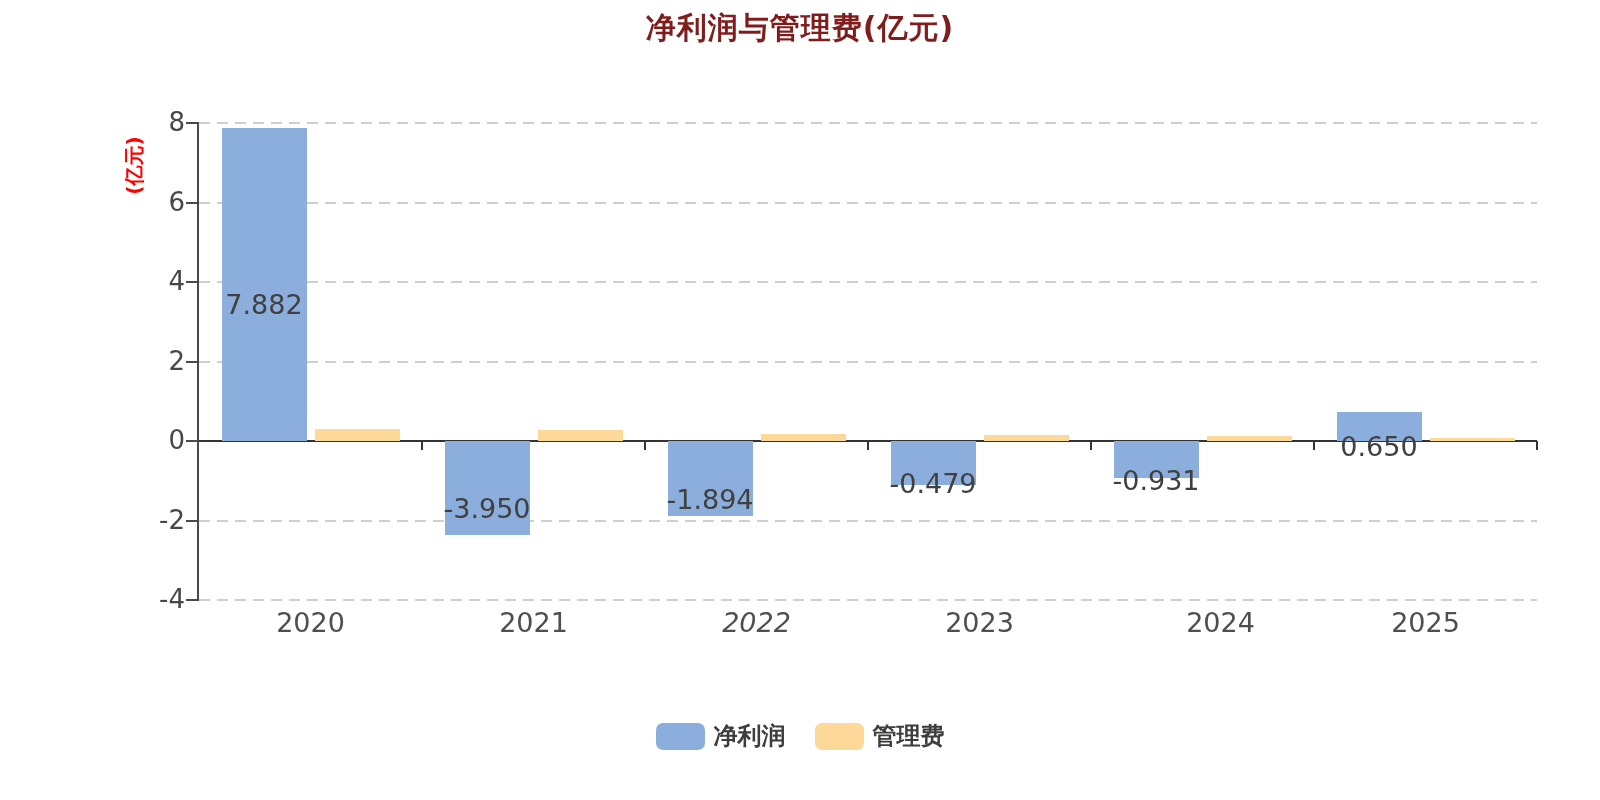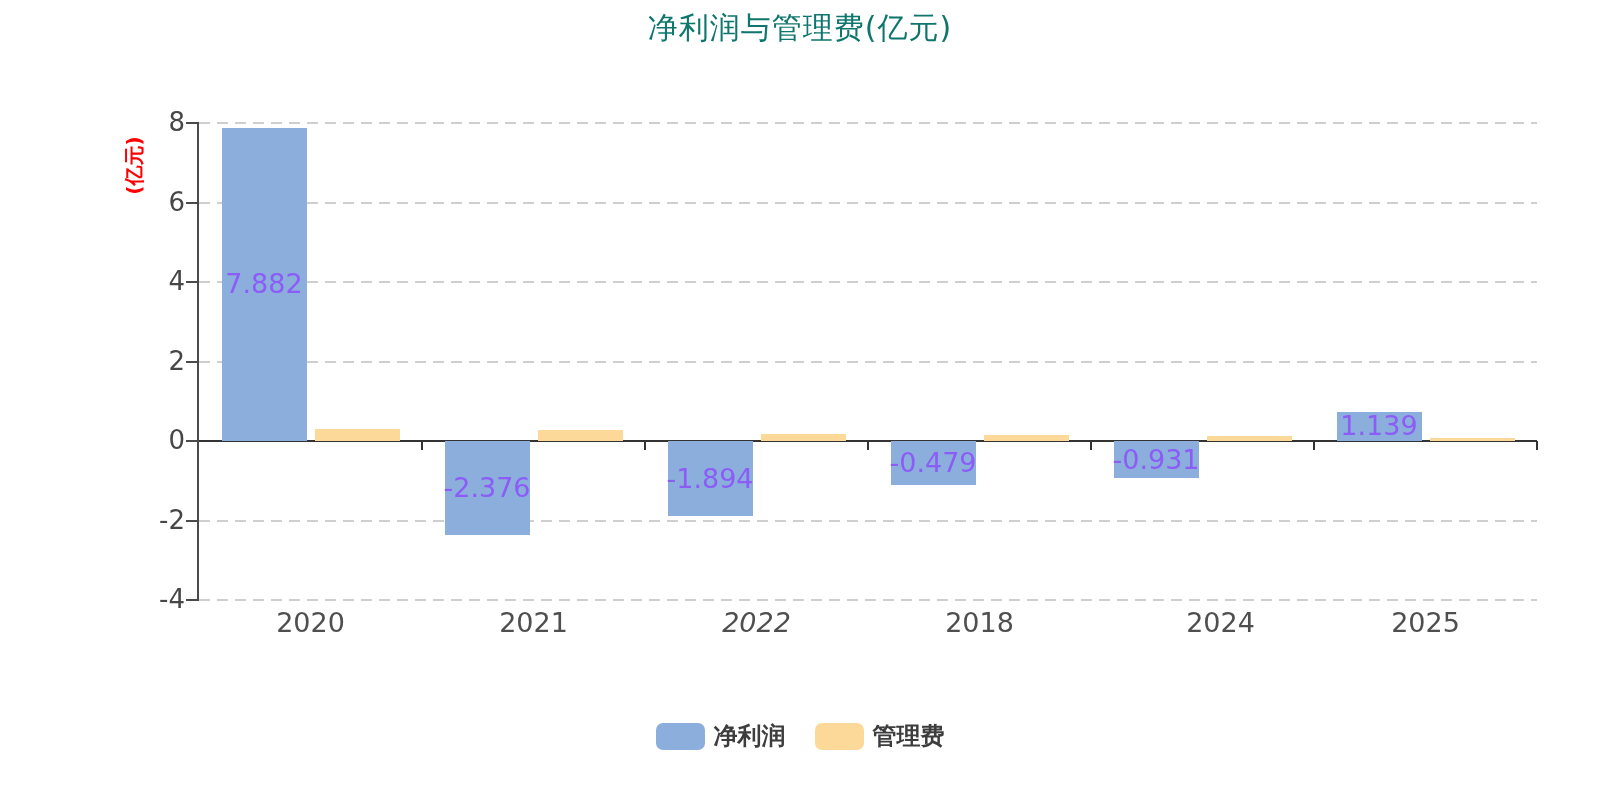--- a/index.html
+++ b/index.html
@@ -3,21 +3,21 @@
 <meta charset="utf-8">
 <style>
   html,body{margin:0;padding:0;}
   body{
     width:1600px;height:800px;background:#ffffff;position:relative;overflow:hidden;
     font-family:"DejaVu Sans","Liberation Sans",sans-serif;
   }
   #chart-root{position:absolute;inset:0;}
   .chart-title{
     position:absolute;top:8px;left:0;width:100%;text-align:center;
-    font-size:30px;font-weight:normal;color:#0f766e;letter-spacing:1px;
+    font-size:30px;font-weight:bold;color:#7f1d1d;letter-spacing:1px;
   }
   .y-axis-name{
     position:absolute;left:94px;top:152px;width:80px;text-align:center;
     transform:rotate(-90deg);transform-origin:center;
     color:#ff0000;font-size:20px;font-weight:bold;white-space:nowrap;
   }
   .plot{position:absolute;left:199px;top:123px;width:1338px;height:477px;}
   .gridline{
     position:absolute;left:0;width:100%;height:2px;
     background:repeating-linear-gradient(to right,#cfcfcf 0 11px,transparent 11px 18px);
@@ -30,21 +30,21 @@
     font-size:26px;color:#474747;white-space:nowrap;
   }
   .x-tick{position:absolute;width:2px;height:9px;background:#333333;}
   .x-tick-label{
     position:absolute;top:484px;transform:translateX(-50%);
     font-size:27px;color:#4f4f4f;white-space:nowrap;
   }
   .bar{position:absolute;}
   .bar-value-label{
     position:absolute;transform:translate(-50%,-52%);
-    font-size:27px;color:#8b5cf6;white-space:nowrap;
+    font-size:27px;color:#404040;white-space:nowrap;margin-top:21px;
   }
   .legend{
     position:absolute;top:720px;left:0;width:100%;
     display:flex;justify-content:center;align-items:center;gap:29px;
   }
   .legend-item{display:flex;align-items:center;gap:9px;}
   .legend-swatch{width:49px;height:27px;border-radius:7px;}
   .legend-label{font-size:24px;font-weight:bold;color:#3d3d3d;}
   .source-note{
     position:absolute;top:763px;left:0;width:100%;text-align:center;
@@ -83,35 +83,35 @@
       <div class="y-axis-line"></div>
       <div class="x-tick" style="left: 222px; top: 318px;"></div>
       <div class="x-tick" style="left: 445px; top: 318px;"></div>
       <div class="x-tick" style="left: 668px; top: 318px;"></div>
       <div class="x-tick" style="left: 891px; top: 318px;"></div>
       <div class="x-tick" style="left: 1114px; top: 318px;"></div>
       <div class="x-tick" style="left: 1337px; top: 318px;"></div>
       <div class="x-tick-label" style="left: 111.5px;">2020</div>
       <div class="x-tick-label" style="left: 334.5px; text-align: right;">2021</div>
       <div class="x-tick-label" style="left: 557.5px; font-style: italic;">2022</div>
-      <div class="x-tick-label" style="left: 780.5px;">2018</div>
+      <div class="x-tick-label" style="left: 780.5px;">2023</div>
       <div class="x-tick-label" style="left: 1003.5px; margin-left: 18px;">2024</div>
       <div class="x-tick-label" style="left: 1226.5px;">2025</div>
       <div class="bar" style="left: 22.5px; top: 4.6905px; width: 85px; height: 313.31px; background: rgb(140, 174, 221);"></div>
       <div class="bar-value-label" style="left: 65px; top: 161.345px;">7.882</div>
       <div class="bar" style="left: 245.5px; top: 318px; width: 85px; height: 94.446px; background: rgb(140, 174, 221);"></div>
-      <div class="bar-value-label" style="left: 288px; top: 365.223px;">-2.376</div>
+      <div class="bar-value-label" style="left: 288px; top: 365.223px;">-3.950</div>
       <div class="bar" style="left: 468.5px; top: 318px; width: 85px; height: 75.2865px; background: rgb(140, 174, 221);"></div>
       <div class="bar-value-label" style="left: 511px; top: 355.643px; text-align: right;">-1.894</div>
       <div class="bar" style="left: 691.5px; top: 318px; width: 85px; height: 44.043px; background: rgb(140, 174, 221);"></div>
       <div class="bar-value-label" style="left: 734px; top: 340.022px;">-0.479</div>
       <div class="bar" style="left: 914.5px; top: 318px; width: 85px; height: 37.0072px; background: rgb(140, 174, 221);"></div>
       <div class="bar-value-label" style="left: 957px; top: 336.504px;">-0.931</div>
       <div class="bar" style="left: 1137.5px; top: 288.784px; width: 85px; height: 29.2162px; background: rgb(140, 174, 221);"></div>
-      <div class="bar-value-label" style="left: 1180px; top: 303.392px;">1.139</div>
+      <div class="bar-value-label" style="left: 1180px; top: 303.392px;">0.650</div>
       <div class="bar" style="left: 115.5px; top: 305.678px; width: 85px; height: 12.3225px; background: rgb(252, 217, 152);"></div>
       <div class="bar" style="left: 338.5px; top: 307.267px; width: 85px; height: 10.7325px; background: rgb(252, 217, 152);"></div>
       <div class="bar" style="left: 561.5px; top: 310.845px; width: 85px; height: 7.155px; background: rgb(252, 217, 152);"></div>
       <div class="bar" style="left: 784.5px; top: 312.038px; width: 85px; height: 5.9625px; background: rgb(252, 217, 152);"></div>
       <div class="bar" style="left: 1007.5px; top: 313.23px; width: 85px; height: 4.77px; background: rgb(252, 217, 152);"></div>
       <div class="bar" style="left: 1230.5px; top: 314.82px; width: 85px; height: 3.18px; background: rgb(252, 217, 152);"></div>
     </div>
 
   <div class="legend">
     <div class="legend-item">

